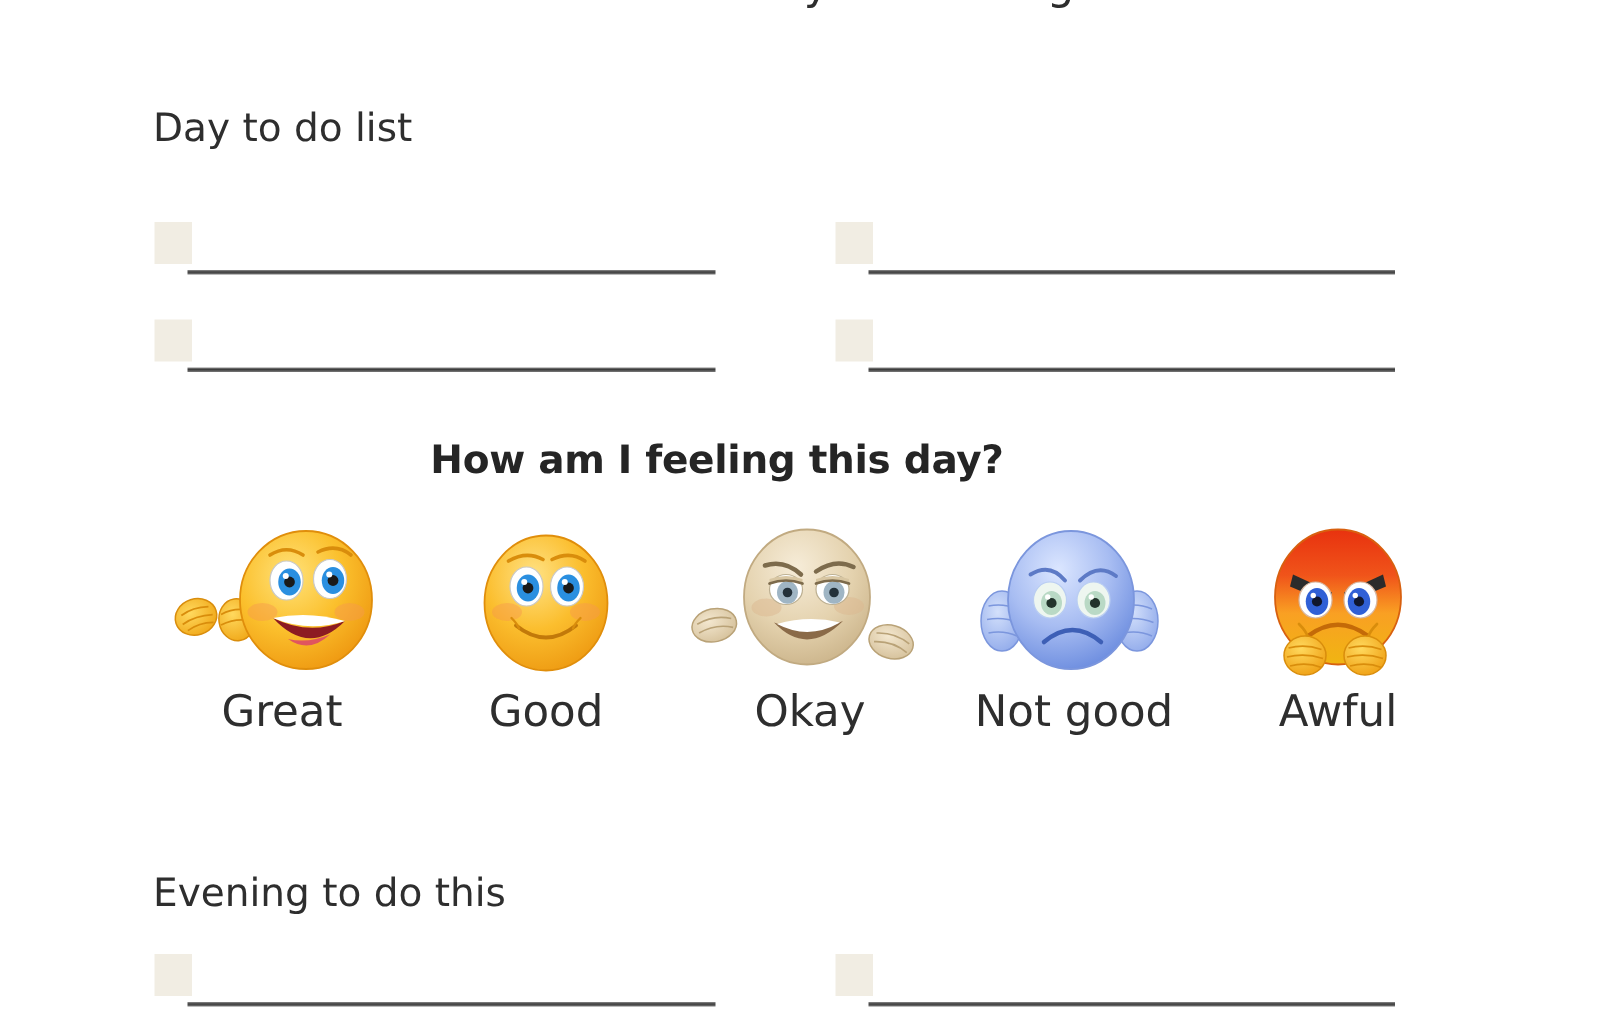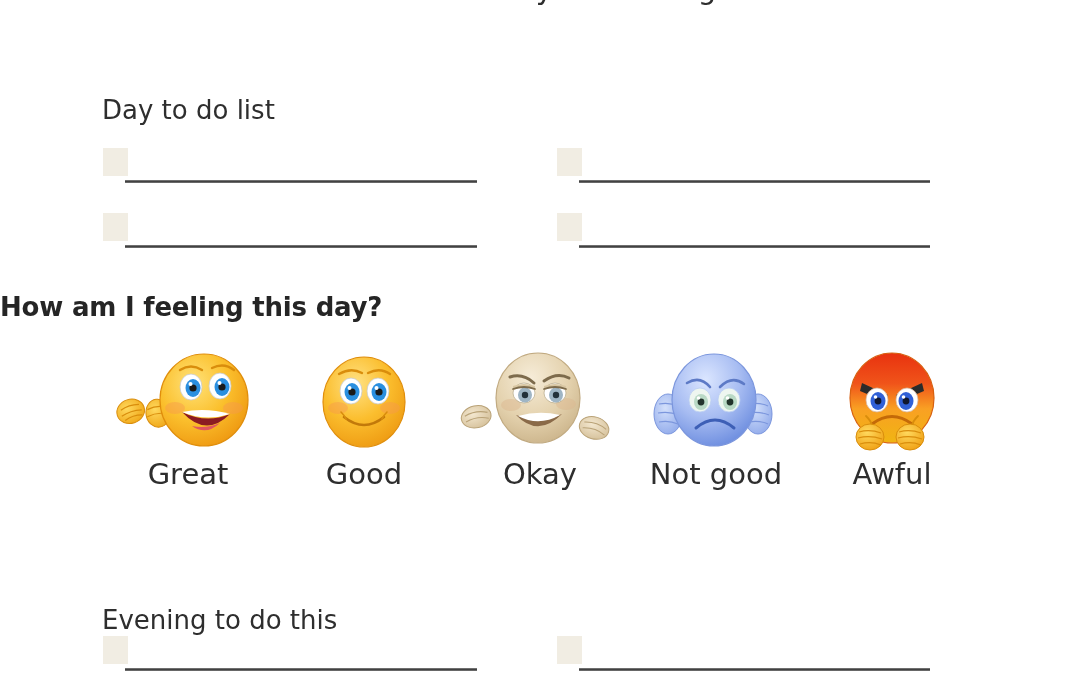--- a/index.html
+++ b/index.html
@@ -36,21 +36,20 @@
   }
 
   
   .section-title {
     position: absolute;
     left: 102px;
     font-size: 26px;
     line-height: 30px;
     color: #2e2e2e;
     white-space: nowrap;
-    margin-top: 24px;
   }
   #day-title { top: 71px; }
   #evening-title { top: 581px; }
 
   
   .todo-row {
     position: absolute;
     height: 48px;
   }
   .todo-box {
@@ -72,20 +71,21 @@
   .col-right { left: 557px; width: 374px; }
   .col-left  .todo-line { width: 352px; }
   .col-right .todo-line { width: 351px; }
 
   
   #mood-heading {
     position: absolute;
     left: 0;
     top: 292px;
     width: 956px;
+    text-align: center;
     font-size: 26px;
     font-weight: bold;
     color: #252525;
     letter-spacing: -0.2px;
   }
   #mood-row {
     position: absolute;
     left: 100px;
     top: 336px;
     width: 880px;

